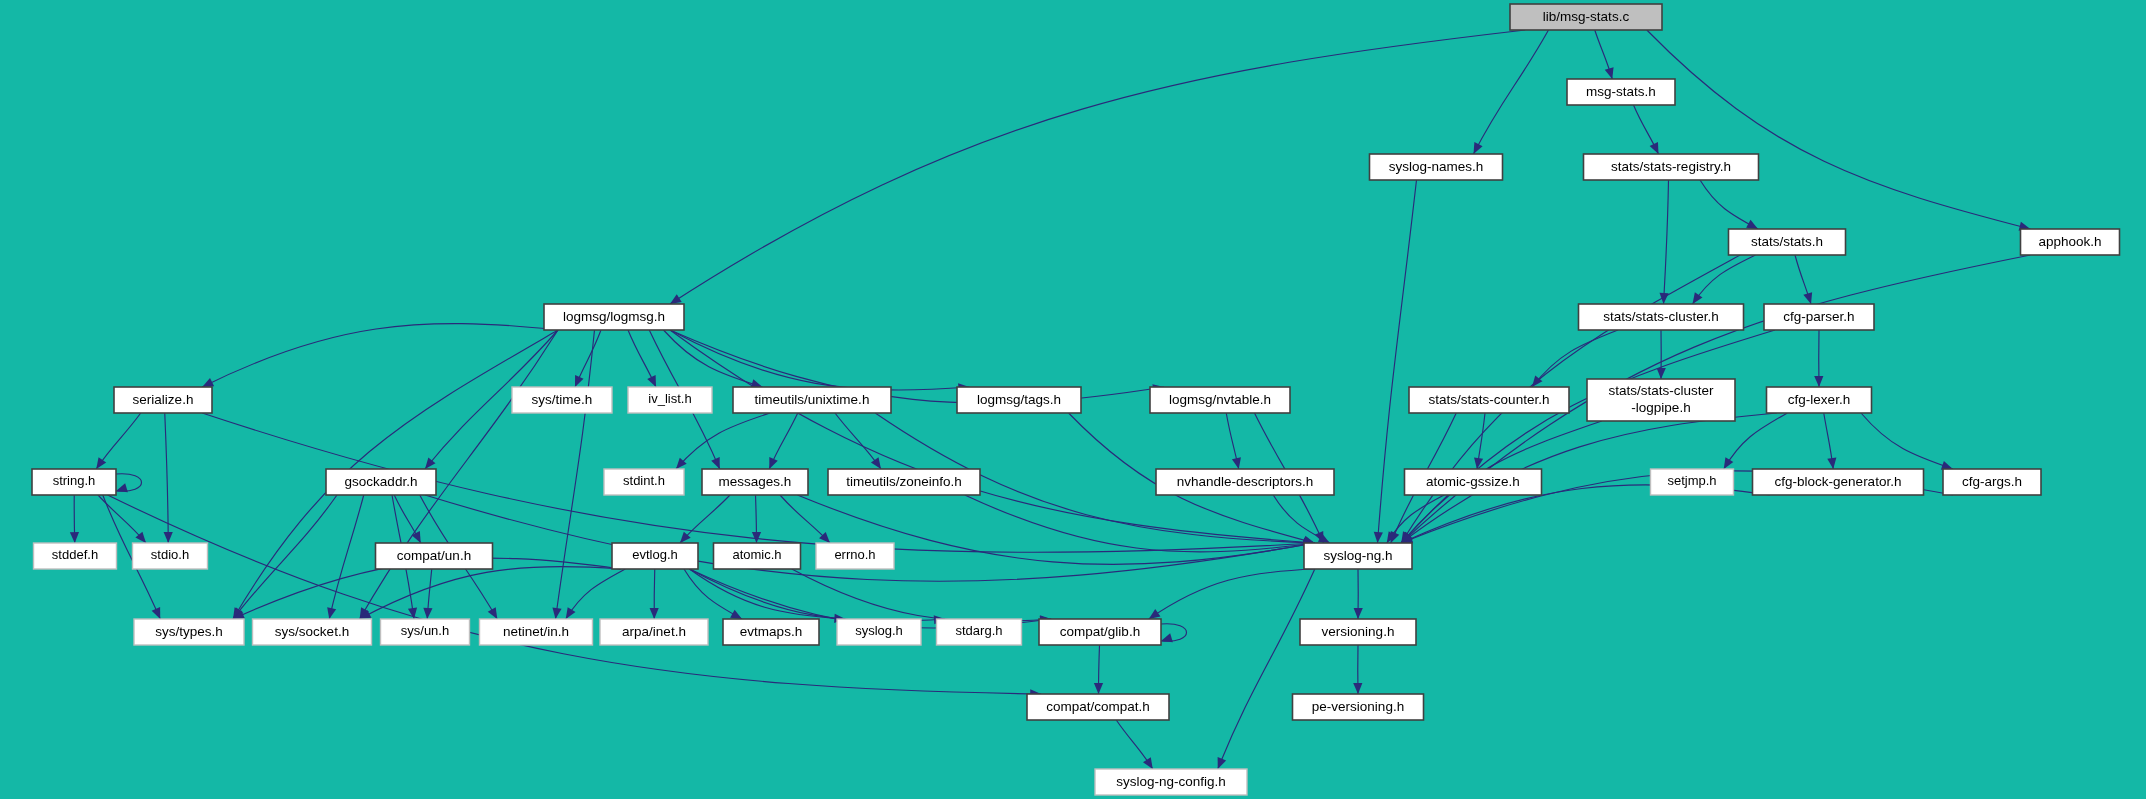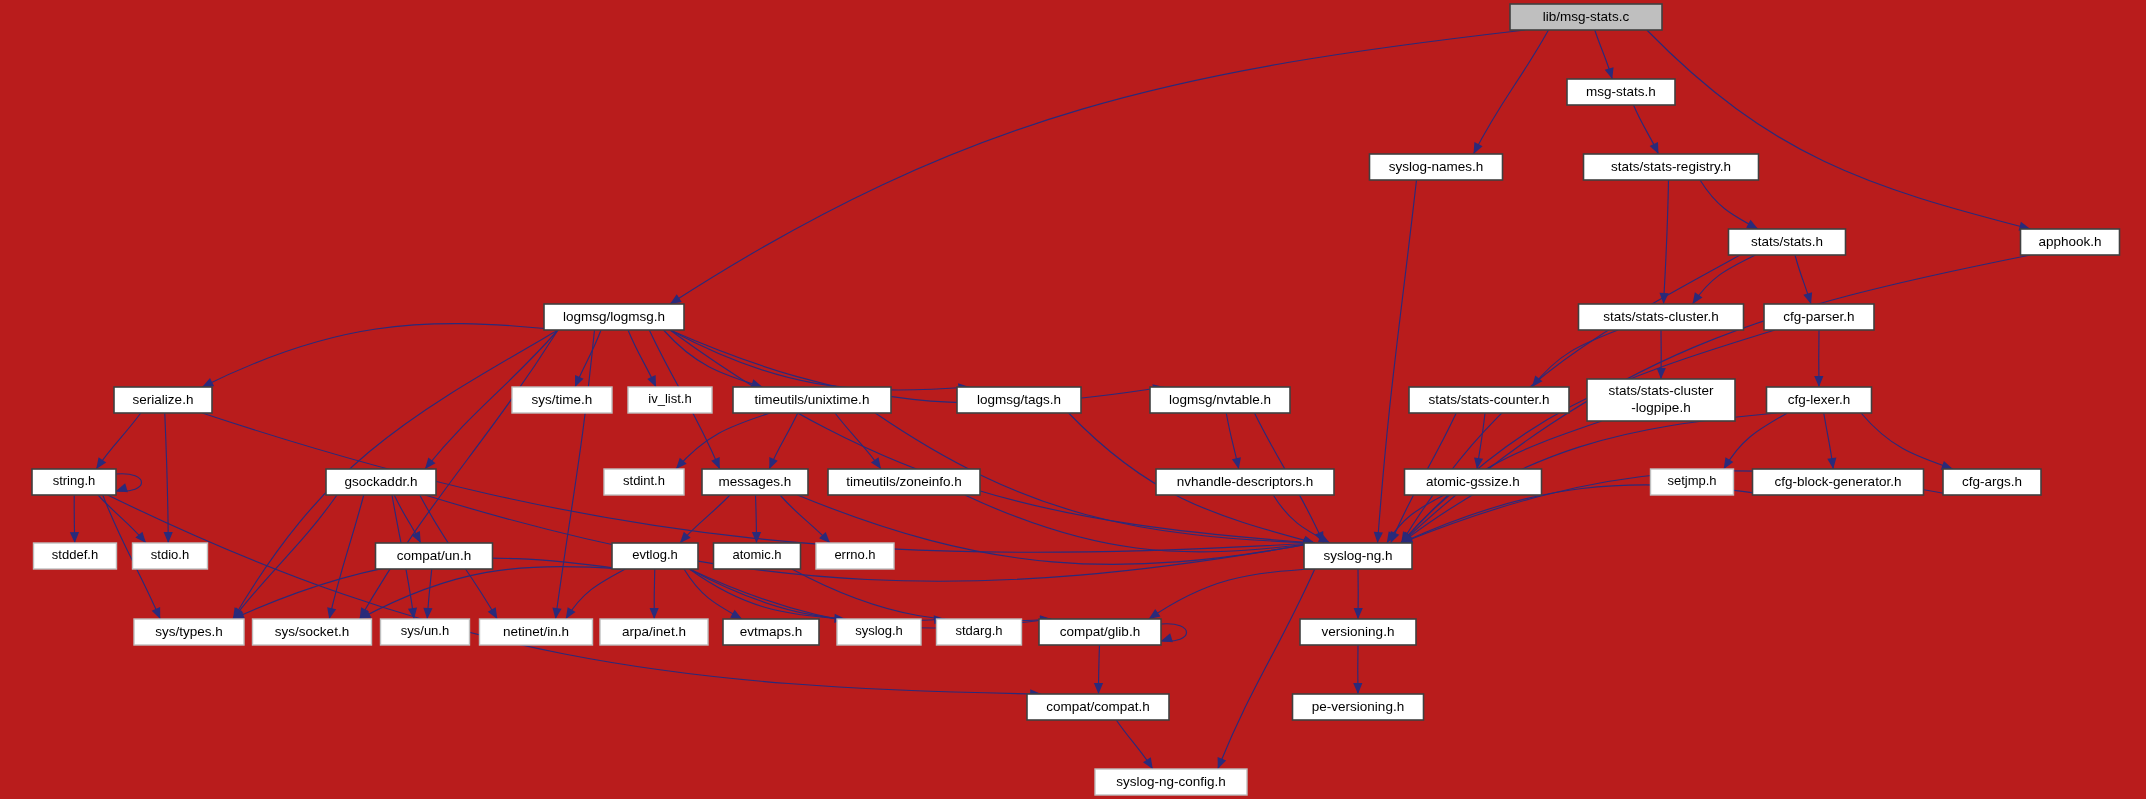--- a/index.html
+++ b/index.html
@@ -1,18 +1,18 @@
 <!DOCTYPE html>
 <html><head>
 <meta charset="utf-8">
 <title>lib/msg-stats.c include dependency graph</title>
 <style>
   html,body{margin:0;padding:0;background:#ffffff;}
   body{font-family:"Liberation Sans", sans-serif;}
-  #graph-root{position:relative;width:2146px;height:799px;background:#b91c1c;overflow:hidden;}
+  #graph-root{position:relative;width:2146px;height:799px;background:#14b8a6;overflow:hidden;}
   svg#dep-graph{display:block;width:2146px;height:799px;}
   .node-box{fill:#ffffff;}
   .node-box.solid{stroke:#404040;stroke-width:1.6px;}
   .node-box.faded{stroke:#bfbfbf;stroke-width:1.4px;}
   .node-box.root{fill:#bfbfbf;stroke:#404040;stroke-width:1.6px;}
   .node-label{font-family:"Liberation Sans", sans-serif;font-size:13.5px;fill:#000000;
               text-anchor:middle;dominant-baseline:middle;}
   .node-label.small{font-size:13px;}
   .edge{fill:none;stroke:#2a2a7a;stroke-width:1.15px;}
   .arrowhead{fill:#2a2a7a;stroke:none;}

